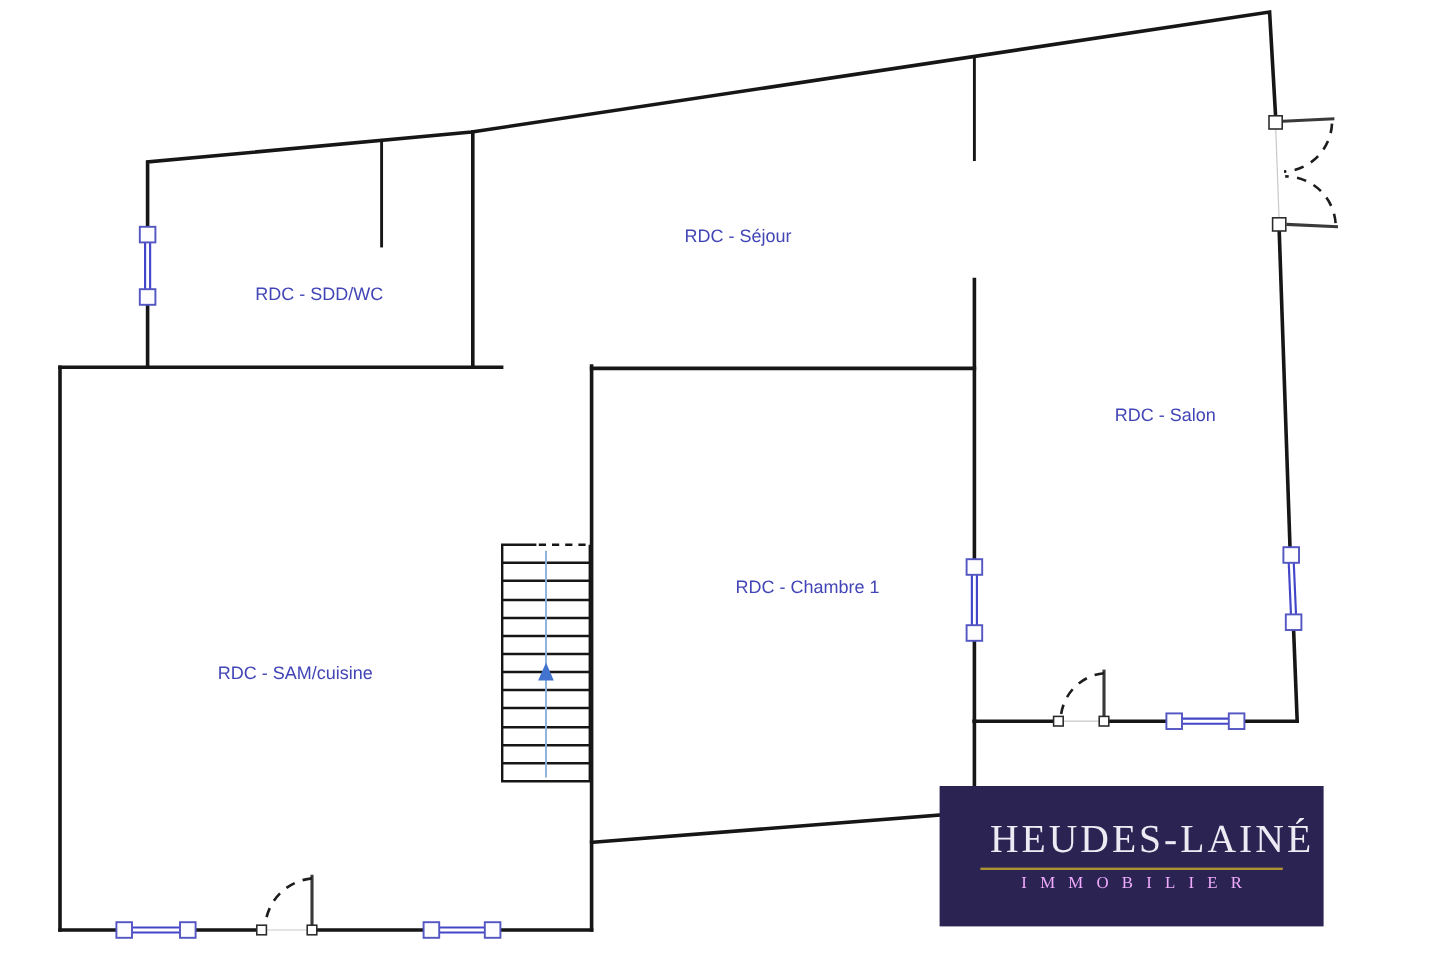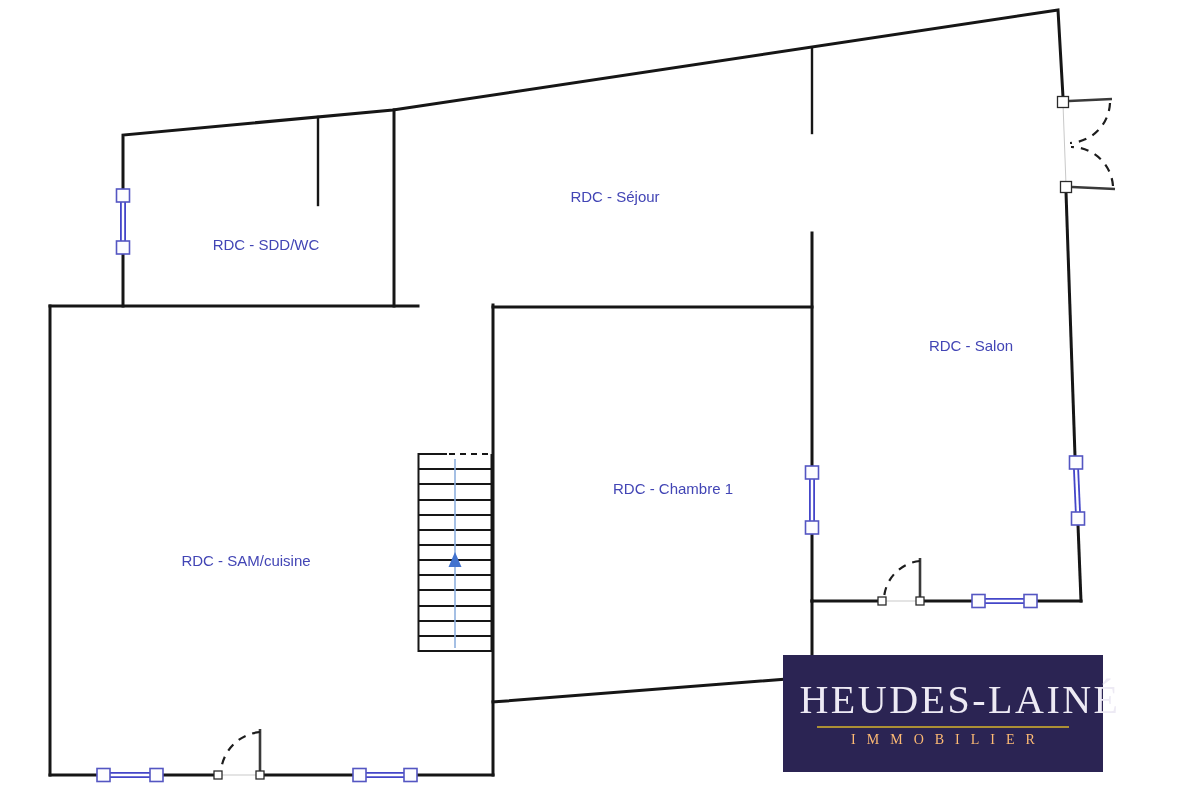--- a/index.html
+++ b/index.html
@@ -31,38 +31,38 @@
     position: absolute;
     left: 783px; top: 655px;
     width: 320px; height: 117px;
     background: #2b2453;
     display: flex; flex-direction: column;
     align-items: center; justify-content: center;
     z-index: 5;
   }
   #logo .name {
     font-family: "Liberation Serif", serif;
-    font-size: 40px;
+    font-size: 33px;
     letter-spacing: 2.5px;
     color: #edeaf4;
     white-space: nowrap;
     line-height: 1;
     margin-left: 34px;
   }
   #logo .rule {
     width: 252px; height: 2px;
     background: #ac9035;
     margin: 6px 0 5px 0;
   }
   #logo .tagline {
     font-family: "Liberation Serif", serif;
     font-size: 14px;
     letter-spacing: 11px;
     padding-left: 11px; 
-    color: #fdba74;
+    color: #f0abfc;
     white-space: nowrap;
     line-height: 1;
   }
 </style>
 </head>
 <body>
 
 <div id="canvas">
 
   <svg id="plan-svg" width="1202" height="794" viewBox="0 0 1202 794">

